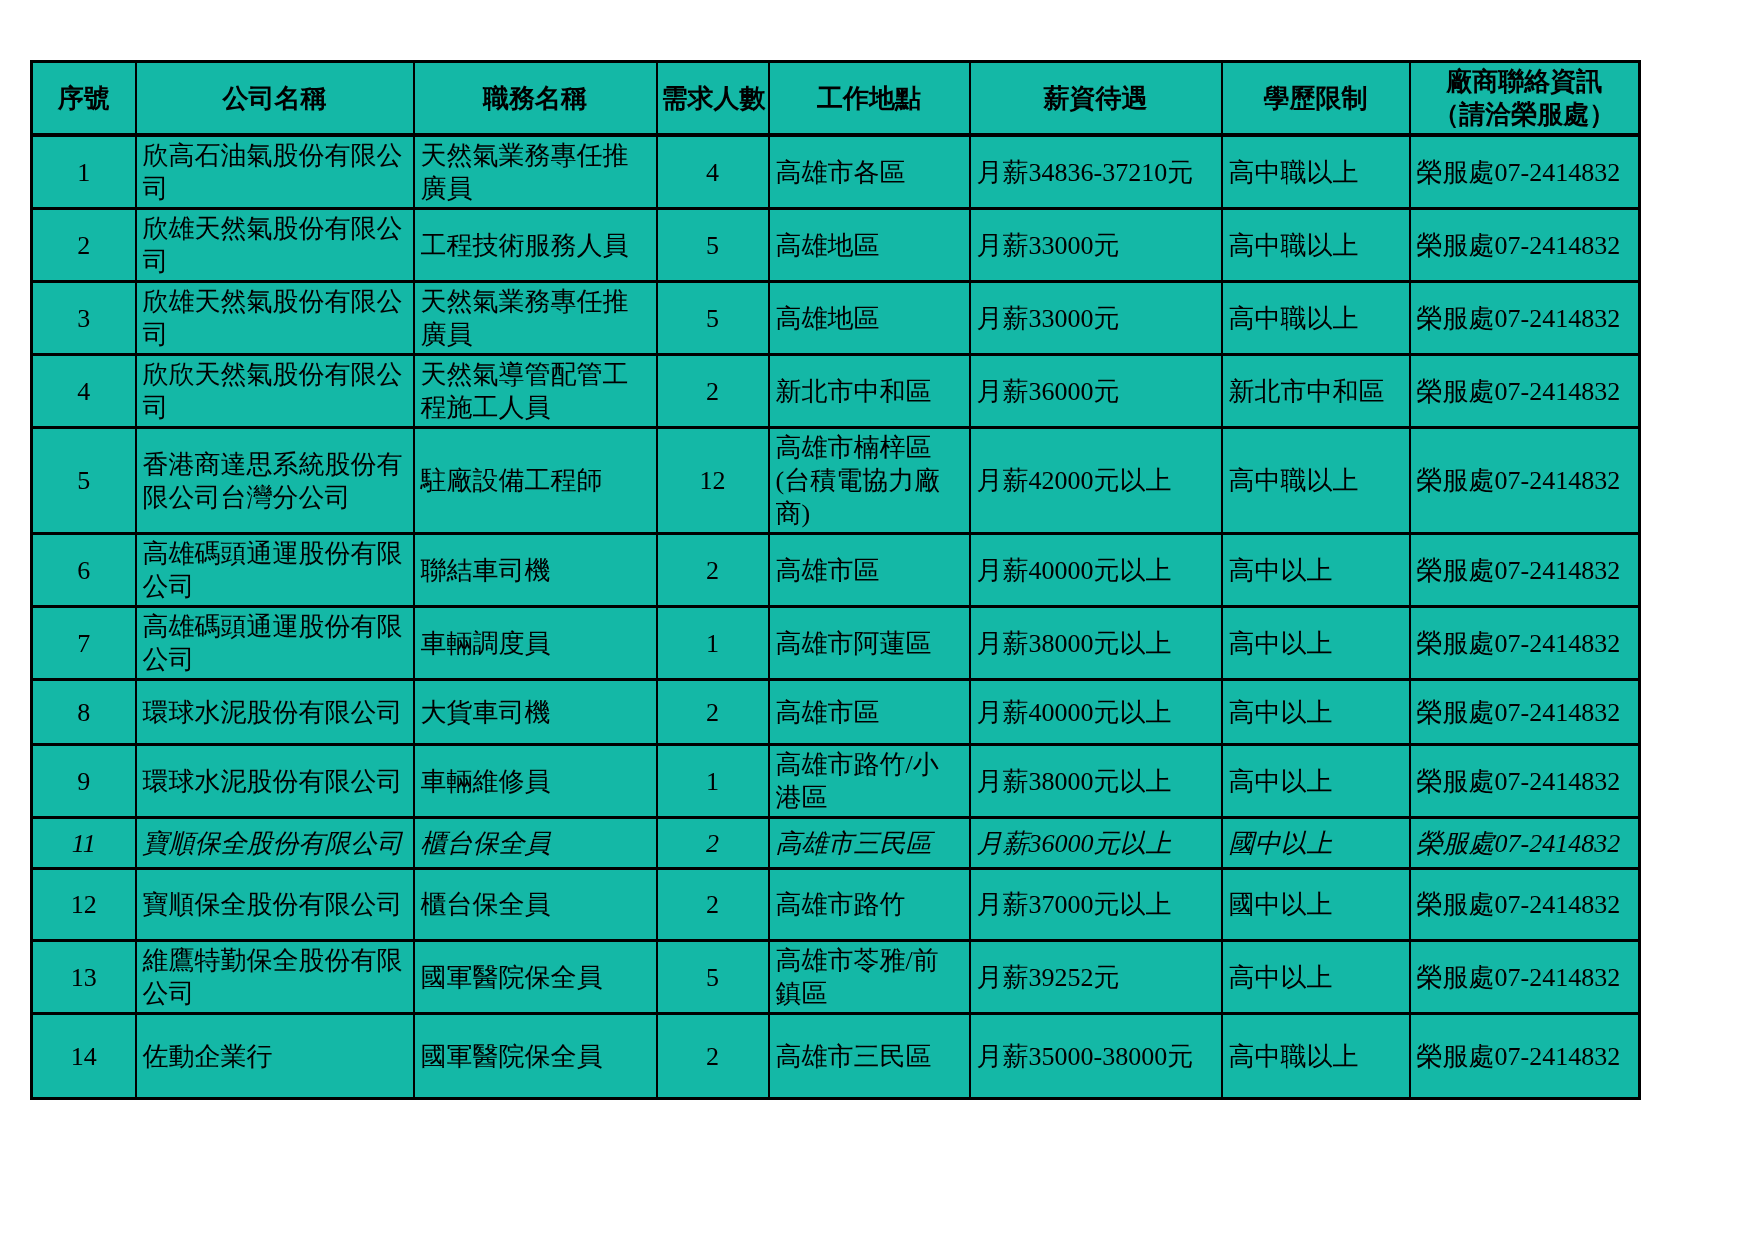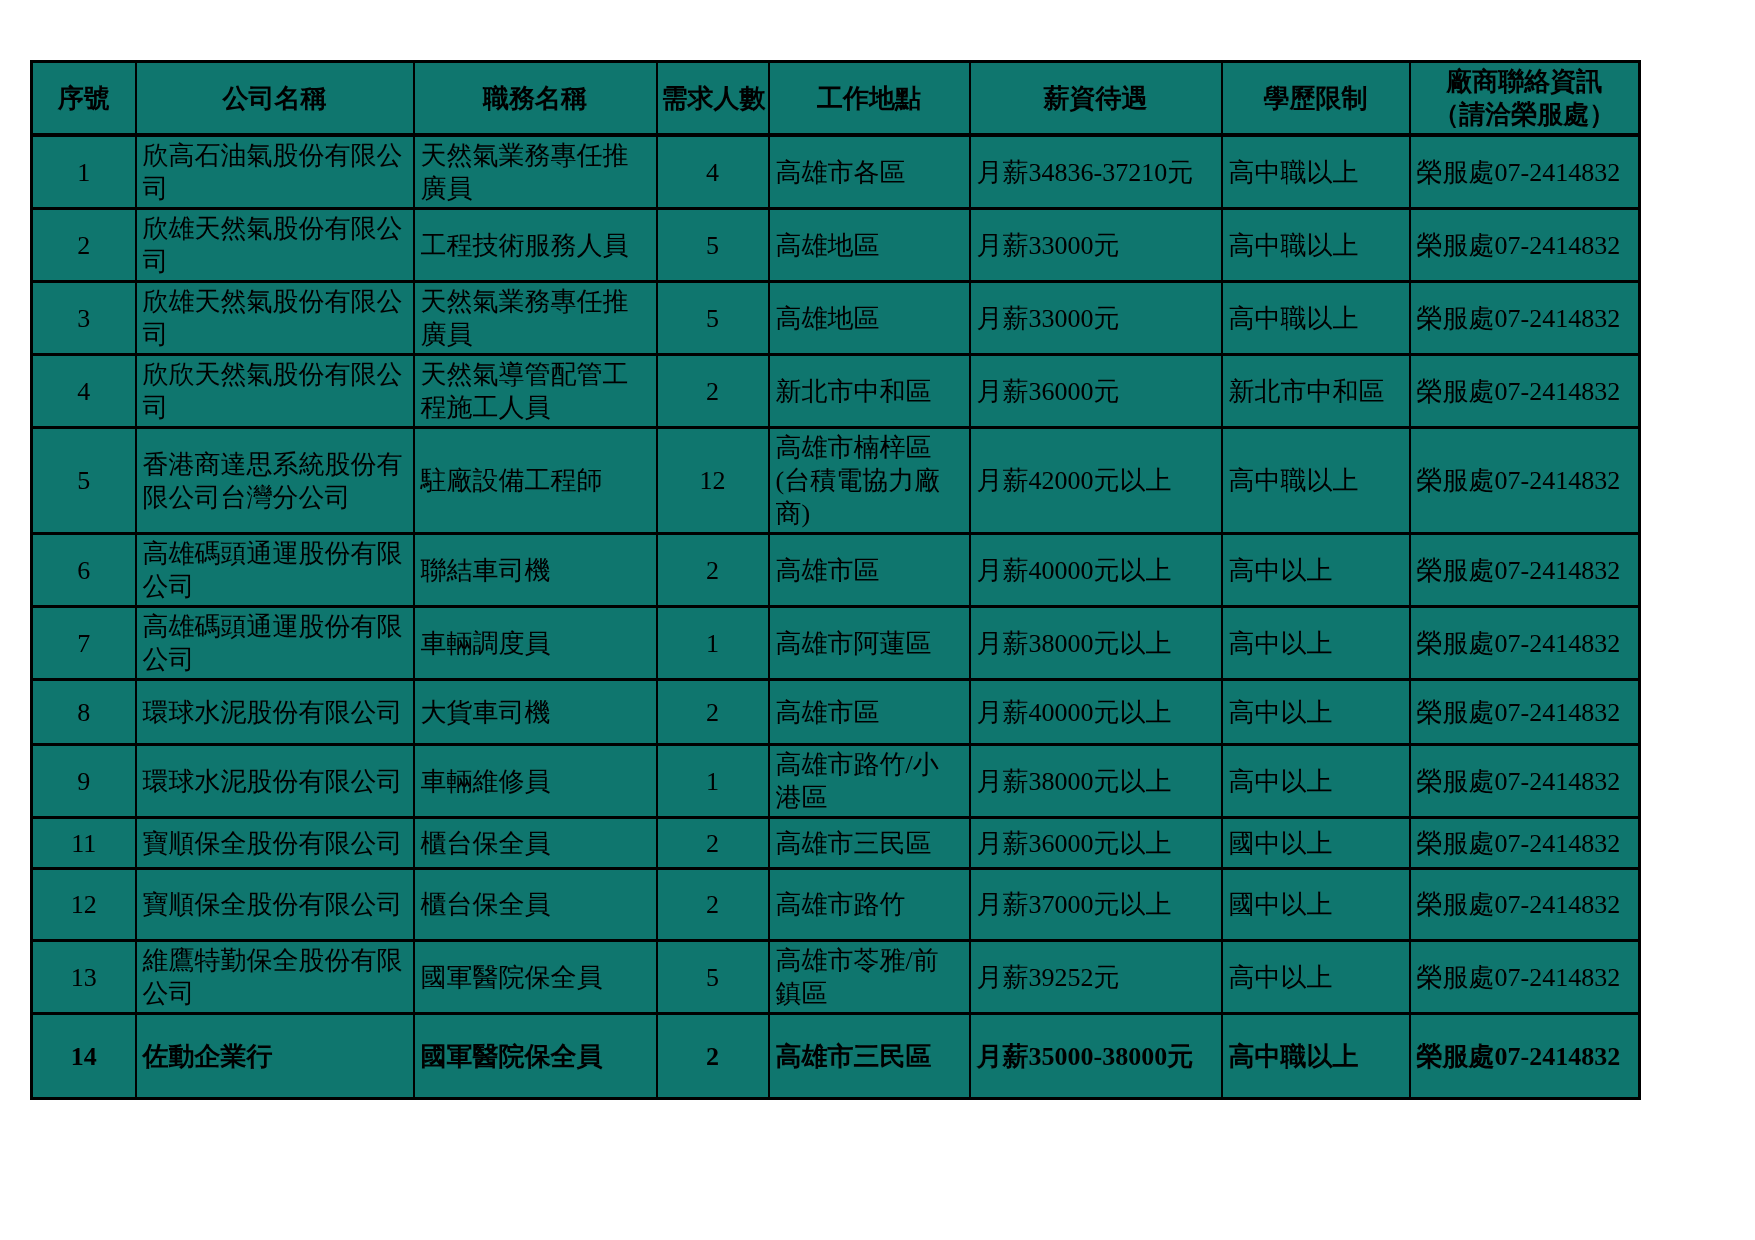--- a/index.html
+++ b/index.html
@@ -15,21 +15,21 @@
     color: #000000;
   }
   table.jobs {
     position: absolute;
     left: 30px;
     top: 60px;
     width: 1608px;
     border-collapse: collapse;
     table-layout: fixed;
     border: 3px solid #000000;
-    background: #0f766e;
+    background: #14b8a6;
   }
   th, td {
     border-left: 2px solid #000000;
     border-right: 2px solid #000000;
     border-top: 3px solid #000000;
     border-bottom: 3px solid #000000;
     font-size: 26px;
     line-height: 33px;
     vertical-align: middle;
     overflow: hidden;
@@ -158,21 +158,21 @@
       <tr style="height: 70px;">
         <td class="c-center">9</td>
         <td class="c-left">環球水泥股份有限公司</td>
         <td class="c-left">車輛維修員</td>
         <td class="c-center">1</td>
         <td class="c-left">高雄市路竹/小港區</td>
         <td class="c-left">月薪38000元以上</td>
         <td class="c-left">高中以上</td>
         <td class="c-left">榮服處07-2414832</td>
       </tr>
-      <tr style="height: 51px;">
+      <tr style="height: 51px; font-style: italic;">
         <td class="c-center">11</td>
         <td class="c-left">寶順保全股份有限公司</td>
         <td class="c-left">櫃台保全員</td>
         <td class="c-center">2</td>
         <td class="c-left">高雄市三民區</td>
         <td class="c-left">月薪36000元以上</td>
         <td class="c-left">國中以上</td>
         <td class="c-left">榮服處07-2414832</td>
       </tr>
       <tr style="height: 72px;">
@@ -188,21 +188,21 @@
       <tr style="height: 73px;">
         <td class="c-center">13</td>
         <td class="c-left">維鷹特勤保全股份有限公司</td>
         <td class="c-left">國軍醫院保全員</td>
         <td class="c-center">5</td>
         <td class="c-left">高雄市苓雅/前鎮區</td>
         <td class="c-left">月薪39252元</td>
         <td class="c-left">高中以上</td>
         <td class="c-left">榮服處07-2414832</td>
       </tr>
-      <tr style="height: 85px; font-weight: bold;">
+      <tr style="height: 85px;">
         <td class="c-center">14</td>
         <td class="c-left">佐動企業行</td>
         <td class="c-left">國軍醫院保全員</td>
         <td class="c-center">2</td>
         <td class="c-left">高雄市三民區</td>
         <td class="c-left">月薪35000-38000元</td>
         <td class="c-left">高中職以上</td>
         <td class="c-left">榮服處07-2414832</td>
       </tr>
     </tbody>

